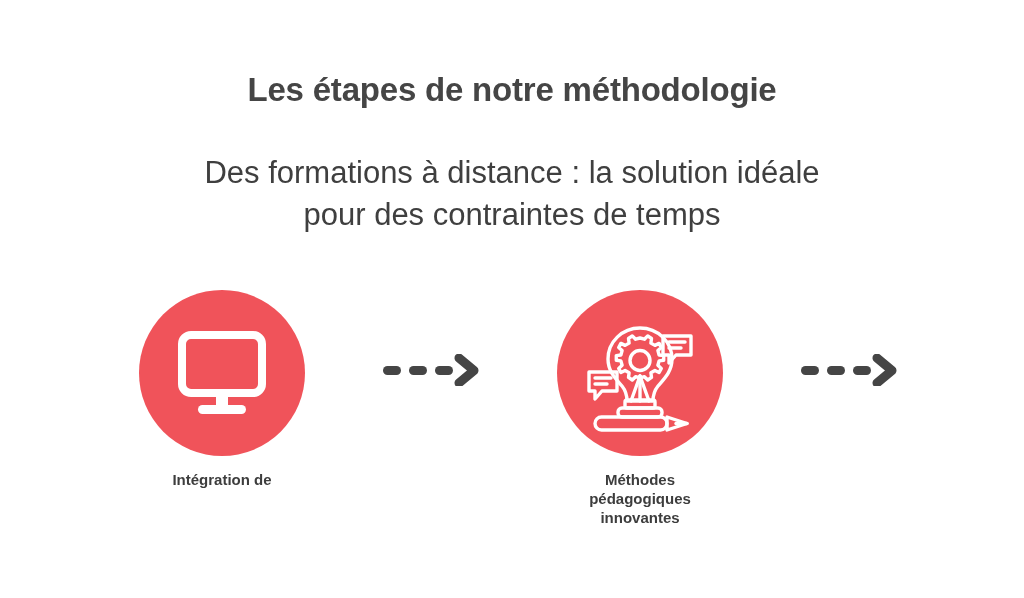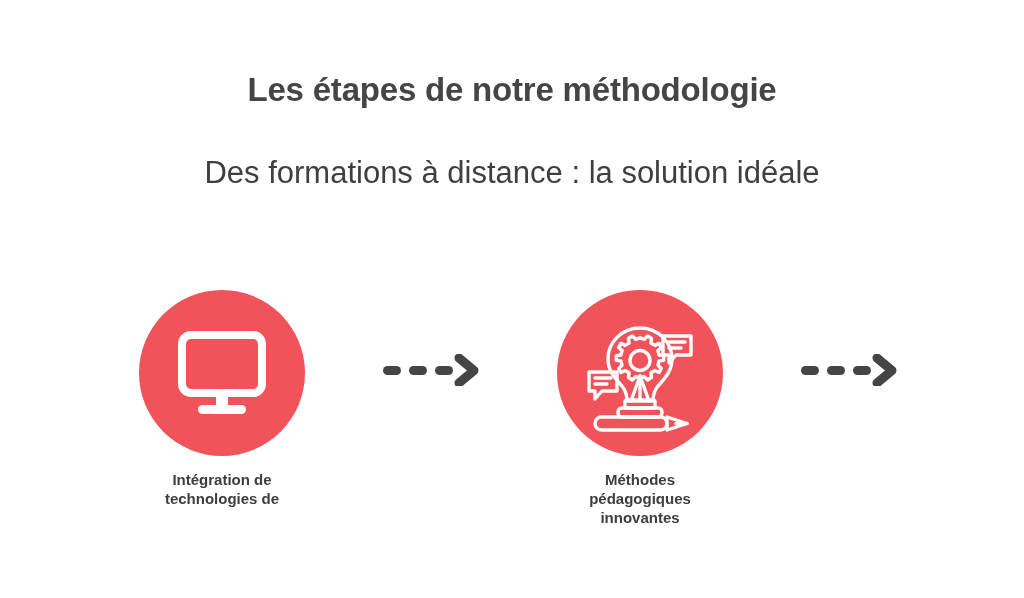--- a/index.html
+++ b/index.html
@@ -104,37 +104,37 @@
 </style>
 </head>
 <body>
 
 <div class="slide">
 
   <div class="title">Les étapes de notre méthodologie</div>
 
   <div class="subtitle">
     <span>Des formations à distance : la solution idéale</span>
+    <span>pour des contraintes de temps</span>
   </div>
 
   <div class="steps">
 
     <div class="step">
       <div class="circle">
         <span>
           <svg width="104" height="104" viewBox="0 0 104 104">
             <rect x="12" y="14" width="80" height="58" rx="9" ry="9" fill="none" stroke="#ffffff" stroke-width="8"></rect>
             <rect x="46" y="72" width="12" height="14" fill="#ffffff"></rect>
             <rect x="28" y="84" width="48" height="9" rx="4.5" ry="4.5" fill="#ffffff"></rect>
           </svg>
         </span>
       </div>
       <div class="step-label">
         <span>Intégration de</span>
-        <span>technologies de</span>
       </div>
     </div>
 
     <div class="arrow">
       <span>
         <svg width="100" height="32" viewBox="0 0 100 32">
           <g fill="#454545">
             <rect x="2" y="12" width="18" height="9" rx="4.5" ry="4.5"></rect>
             <rect x="28" y="12" width="18" height="9" rx="4.5" ry="4.5"></rect>
             <rect x="54" y="12" width="18" height="9" rx="4.5" ry="4.5"></rect>

